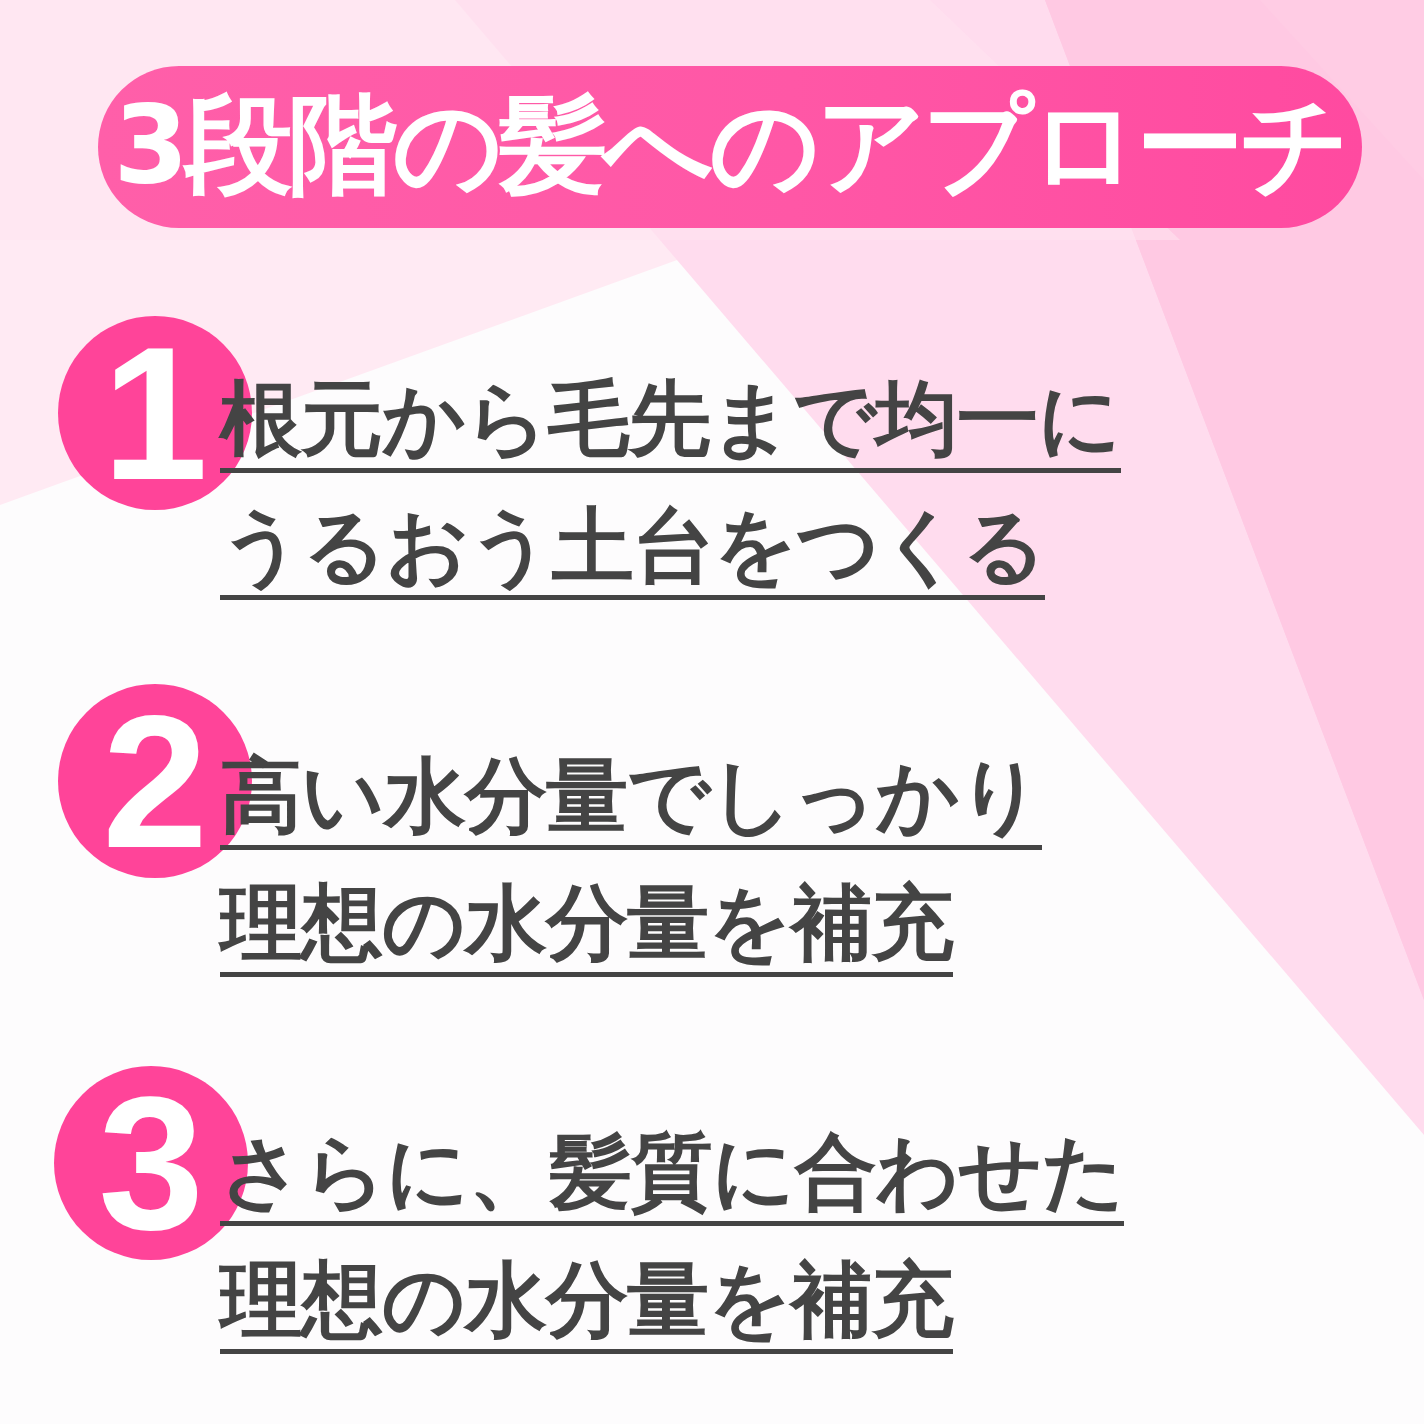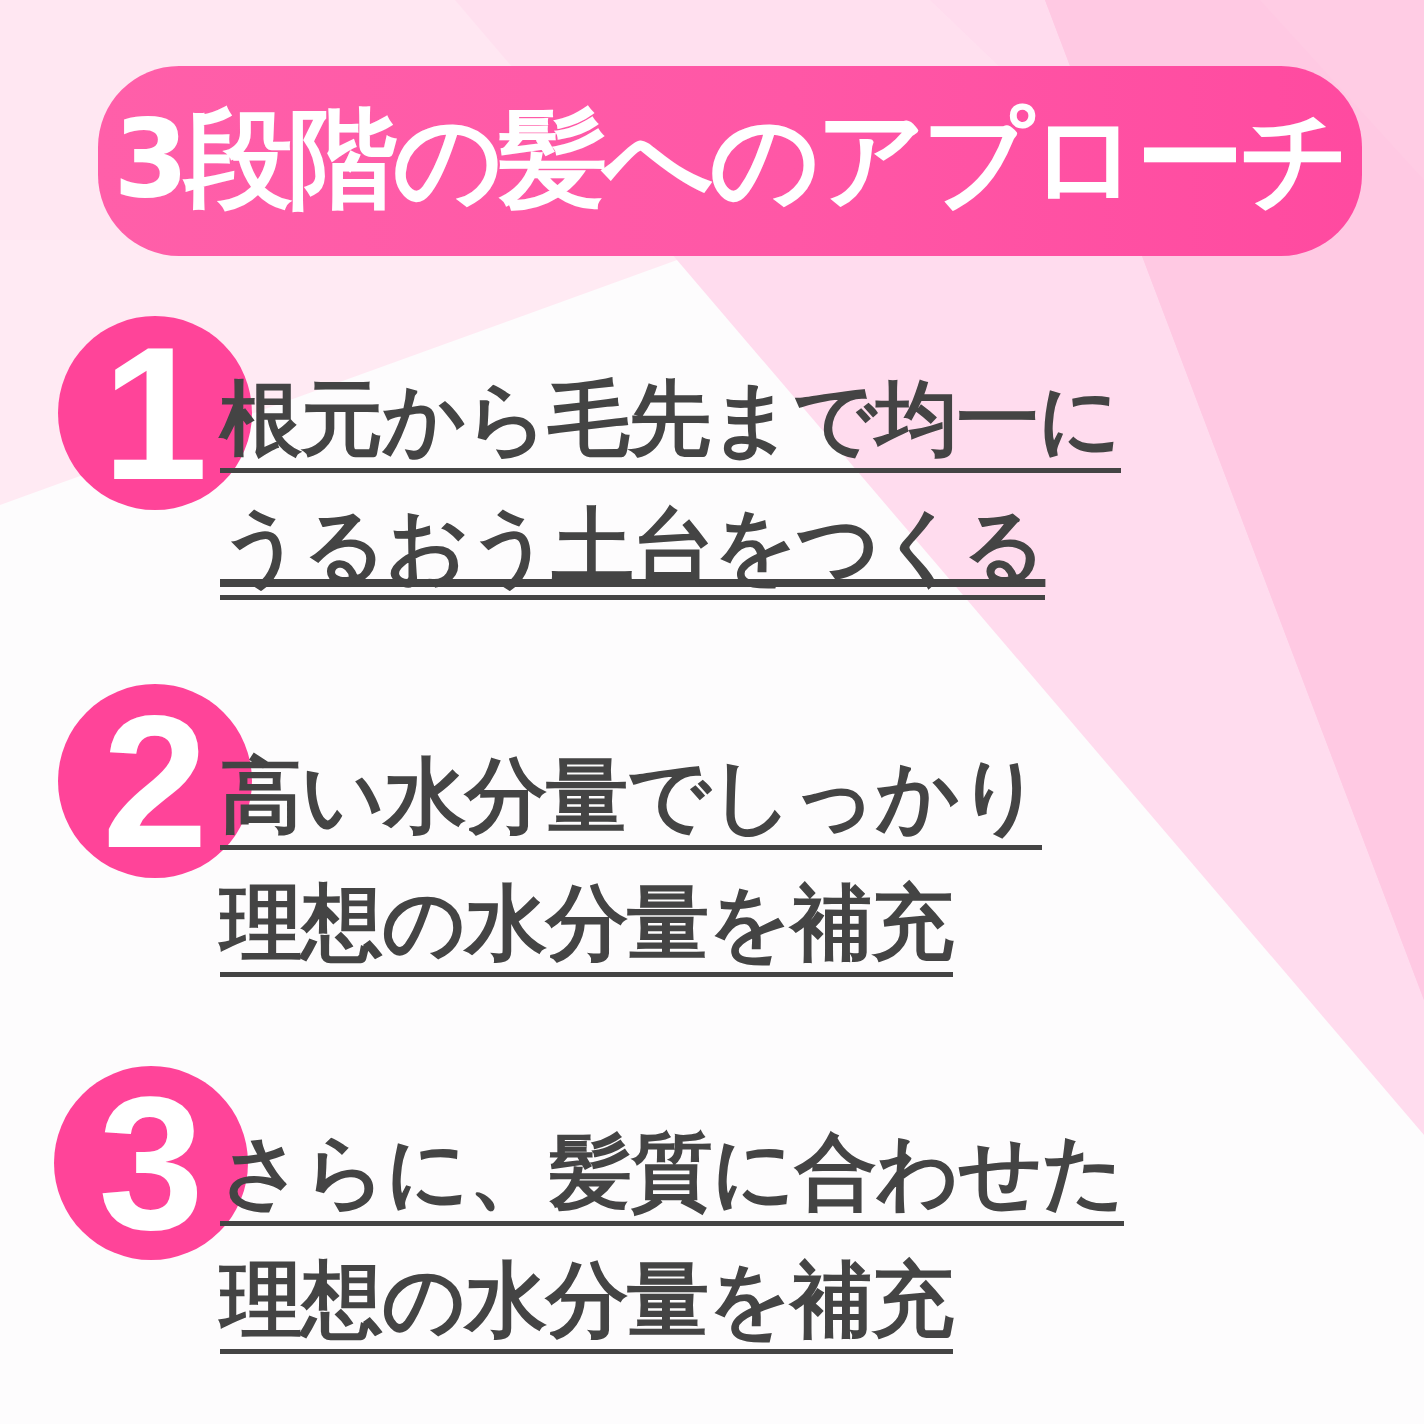--- a/index.html
+++ b/index.html
@@ -3,21 +3,21 @@
 <meta charset="utf-8">
 <style>
   html, body { margin: 0; padding: 0; }
   body {
     width: 1424px; height: 1424px; position: relative; overflow: hidden;
     background: #fdfcfd;
     font-family: "DejaVu Sans", "Liberation Sans", sans-serif;
   }
   .bg-svg { position: absolute; left: 0; top: 0; width: 1424px; height: 1424px; z-index: 0; }
   .banner {
-    position: absolute; left: 98px; top: 66px; width: 1264px; height: 190px;
+    position: absolute; left: 98px; top: 66px; width: 1264px; height: 162px;
     border-radius: 81px;
     background: linear-gradient(90deg, #ff5fa9 0%, #ff57a6 55%, #ff4aa0 100%);
     z-index: 2; display: flex; align-items: center; justify-content: center;
   }
   .banner-title {
     color: #ffffff; font-weight: bold; font-size: 108px; letter-spacing: -4px;
     white-space: nowrap; line-height: 1; margin-top: -4px;
   }
   .step-circle {
     position: absolute; width: 194px; height: 194px; border-radius: 50%;
@@ -52,21 +52,21 @@
 </svg>
 
 <div class="banner">
   <span class="banner-title">3段階の髪へのアプローチ</span>
 </div>
 
 <div class="step-circle" style="left:58px; top:316px;">
   <span class="step-num">1</span>
 </div>
 <div class="step-line" style="top:378px;">根元から毛先まで均一に</div>
-<div class="step-line" style="top:505px;text-decoration:underline;">うるおう土台をつくる</div>
+<div class="step-line" style="top:505px;">うるおう土台をつくる</div>
 
 <div class="step-circle" style="left:58px; top:684px;">
   <span class="step-num">2</span>
 </div>
 <div class="step-line" style="top:755px;text-align:right;">高い水分量でしっかり</div>
 <div class="step-line" style="top:882px;">理想の水分量を補充</div>
 
 <div class="step-circle" style="left:54px; top:1066px;">
   <span class="step-num">3</span>
 </div>

